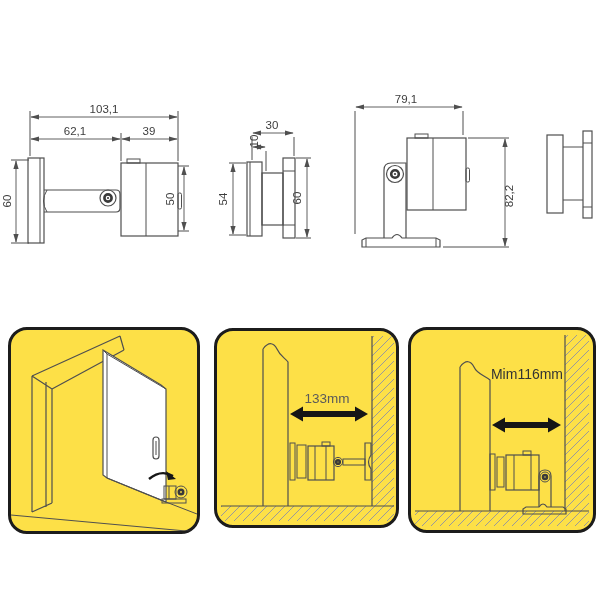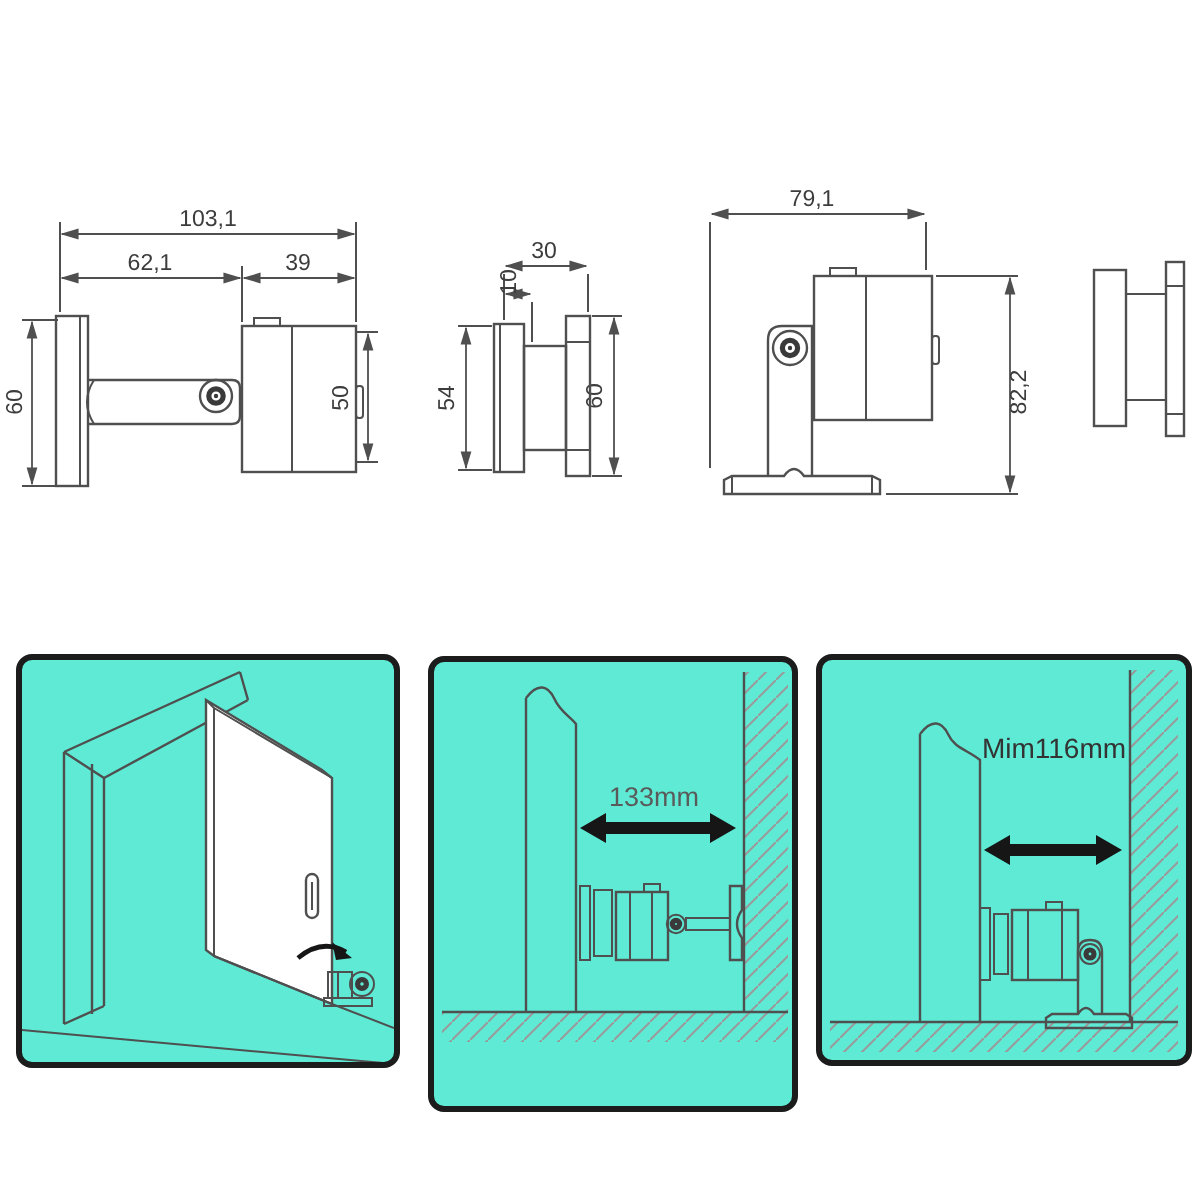--- a/index.html
+++ b/index.html
@@ -5,23 +5,23 @@
   html,body{margin:0;padding:0;width:600px;height:600px;background:#ffffff;overflow:hidden;}
   .page{position:relative;width:600px;height:600px;background:#fff;font-family:"Liberation Sans",sans-serif;}
   svg{display:block;}
   .ln{fill:none;stroke:#4f4f4f;stroke-width:1;}
   .lnw{fill:none;stroke:#4f4f4f;stroke-width:1.2;}
   .fillw{fill:#ffffff;stroke:#4f4f4f;stroke-width:1.2;}
   .dim{fill:none;stroke:#4f4f4f;stroke-width:0.9;}
   .dim-text{font-family:"Liberation Sans",sans-serif;font-size:11.5px;fill:#3c3c3c;}
   .screw-core{fill:none;stroke:#3a3a3a;stroke-width:2.6;}
   .dot{fill:#3a3a3a;}
-  .panel{position:absolute;background:#5eead4;border:3px solid #1c1c1c;border-radius:8px;box-sizing:border-box;}
+  .panel{position:absolute;background:#fde047;border:3px solid #1c1c1c;border-radius:19px;box-sizing:border-box;}
   .p1{left:8px;top:327px;width:192px;height:207px;}
-  .p2{left:214px;top:328px;width:185px;height:228px;}
+  .p2{left:214px;top:328px;width:185px;height:200px;}
   .p3{left:408px;top:327px;width:188px;height:206px;}
   .cap2{font-family:"Liberation Sans",sans-serif;font-size:13.5px;fill:#5a5a5a;}
   .cap3{font-family:"Liberation Sans",sans-serif;font-size:14px;fill:#333333;}
   .blk{fill:#161616;stroke:none;}
 </style>
 </head>
 <body>
 
 <div class="page">
 

